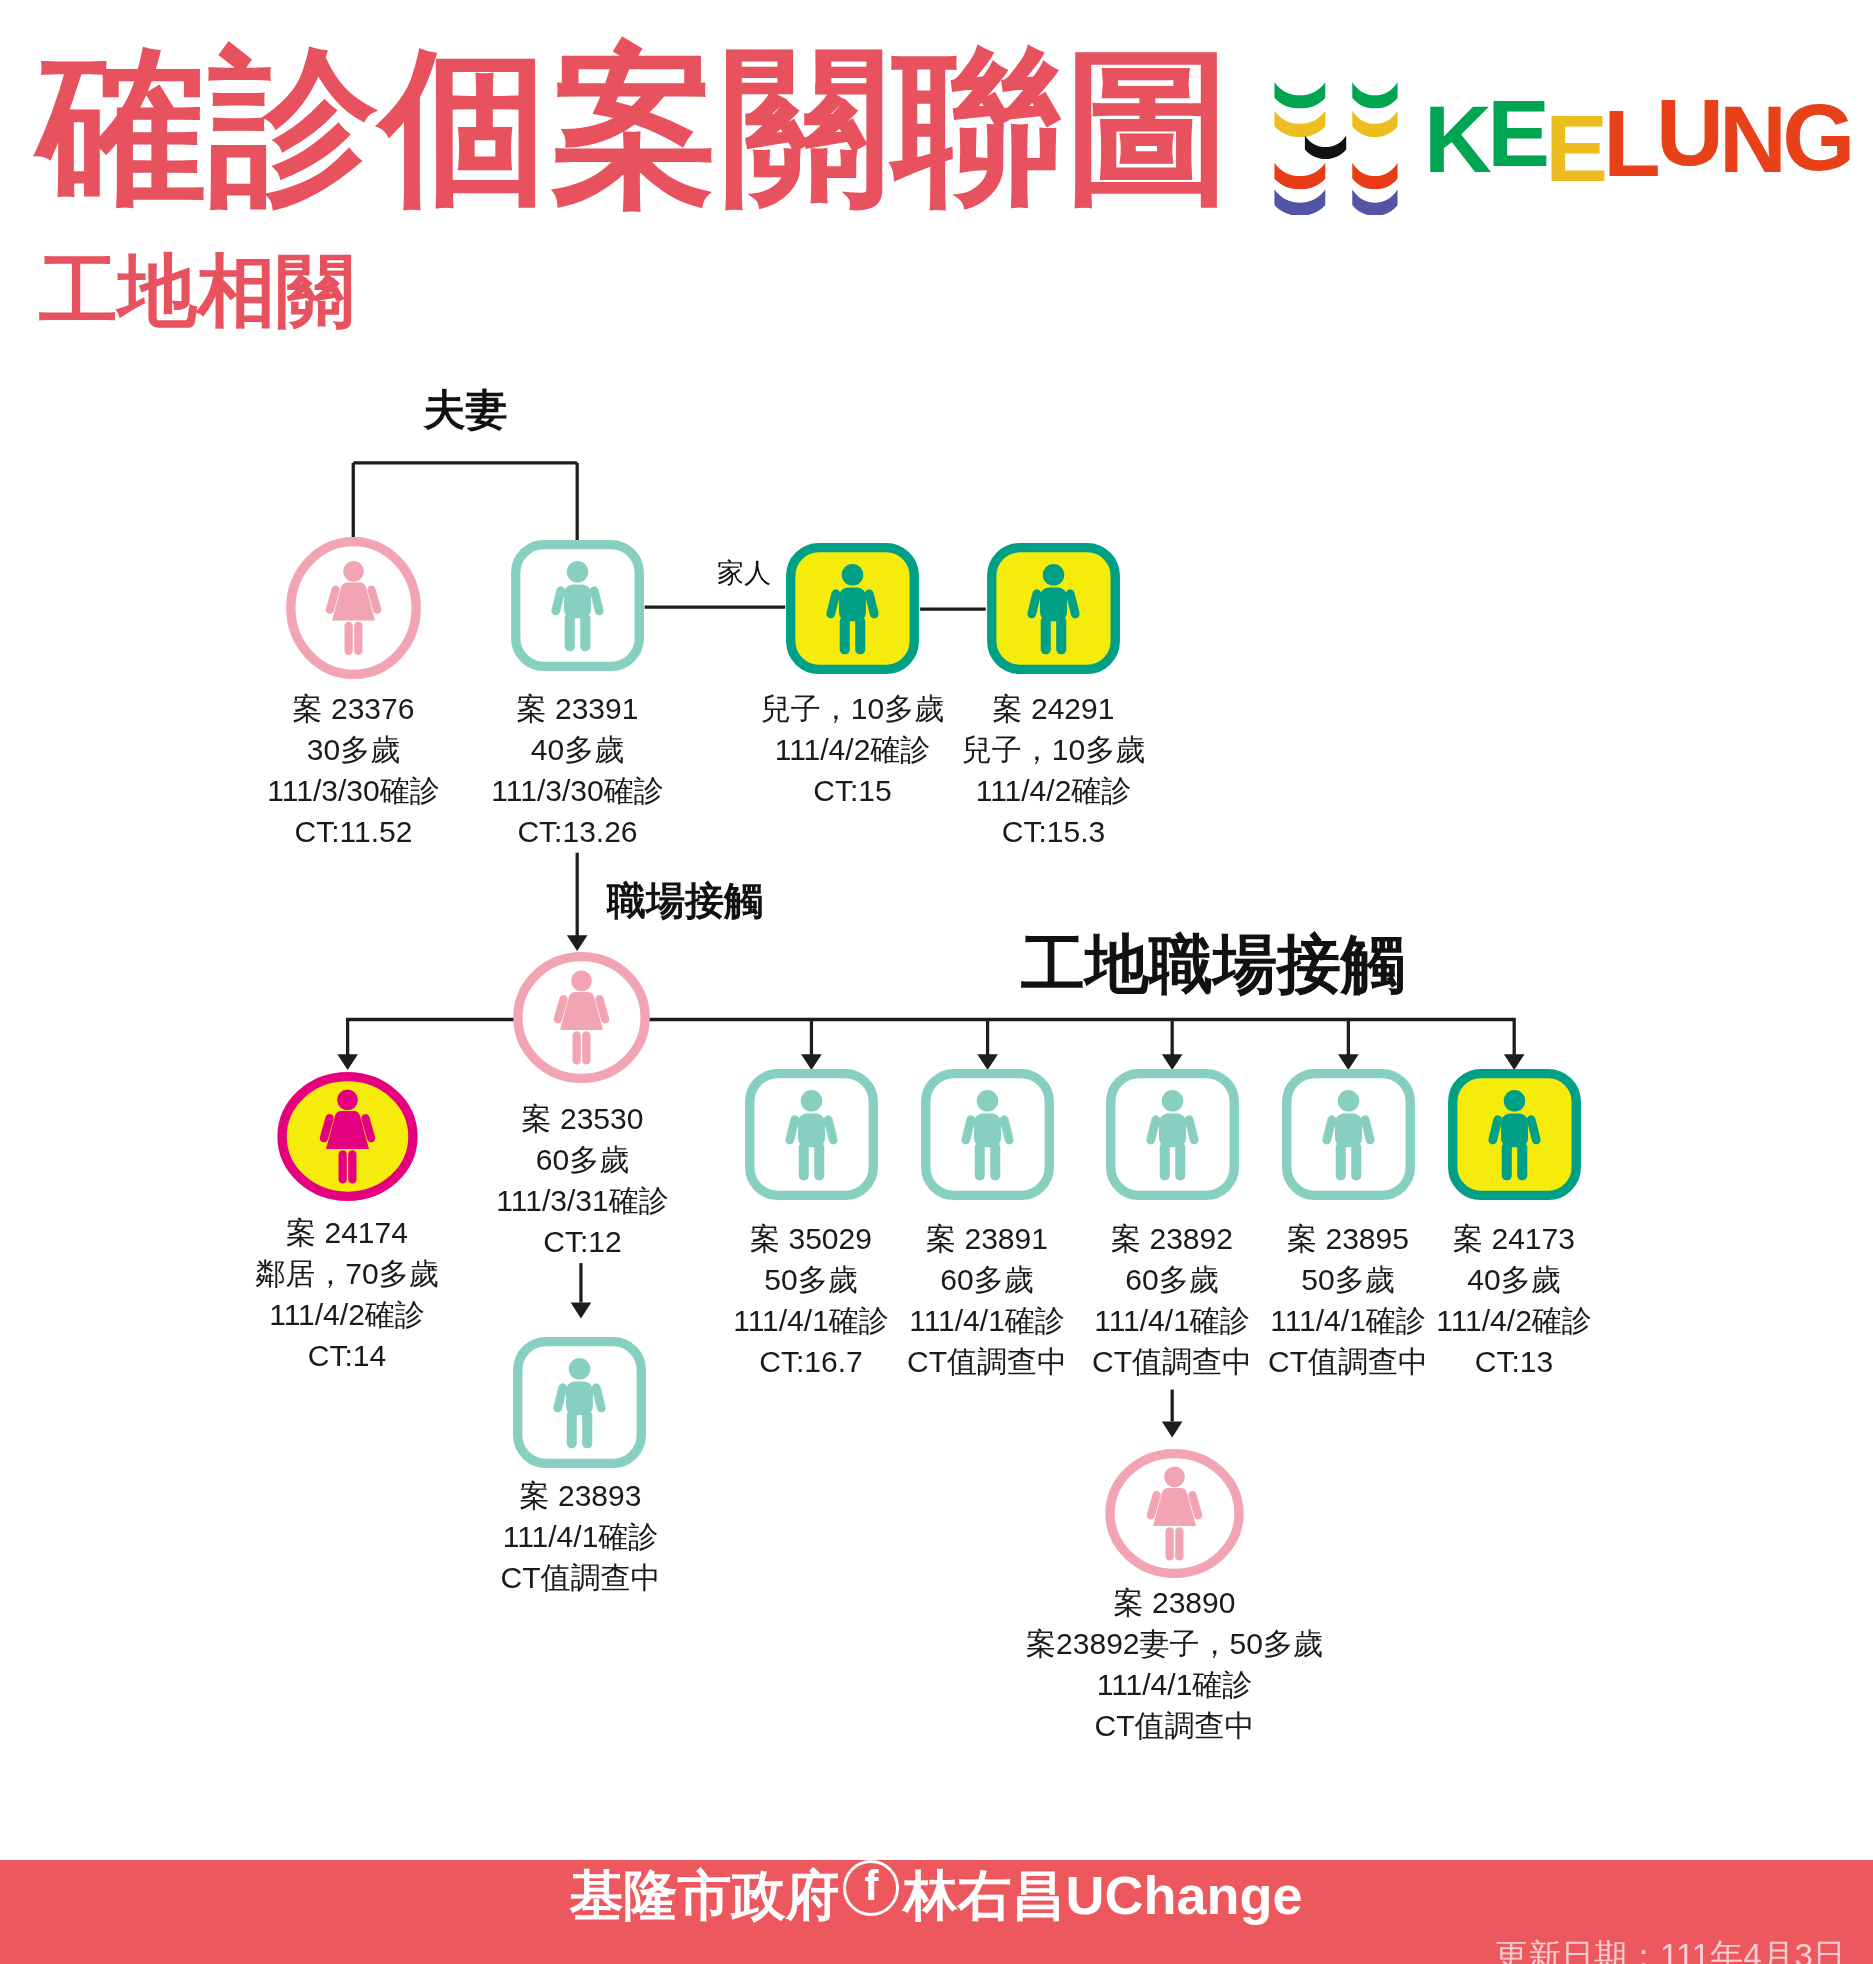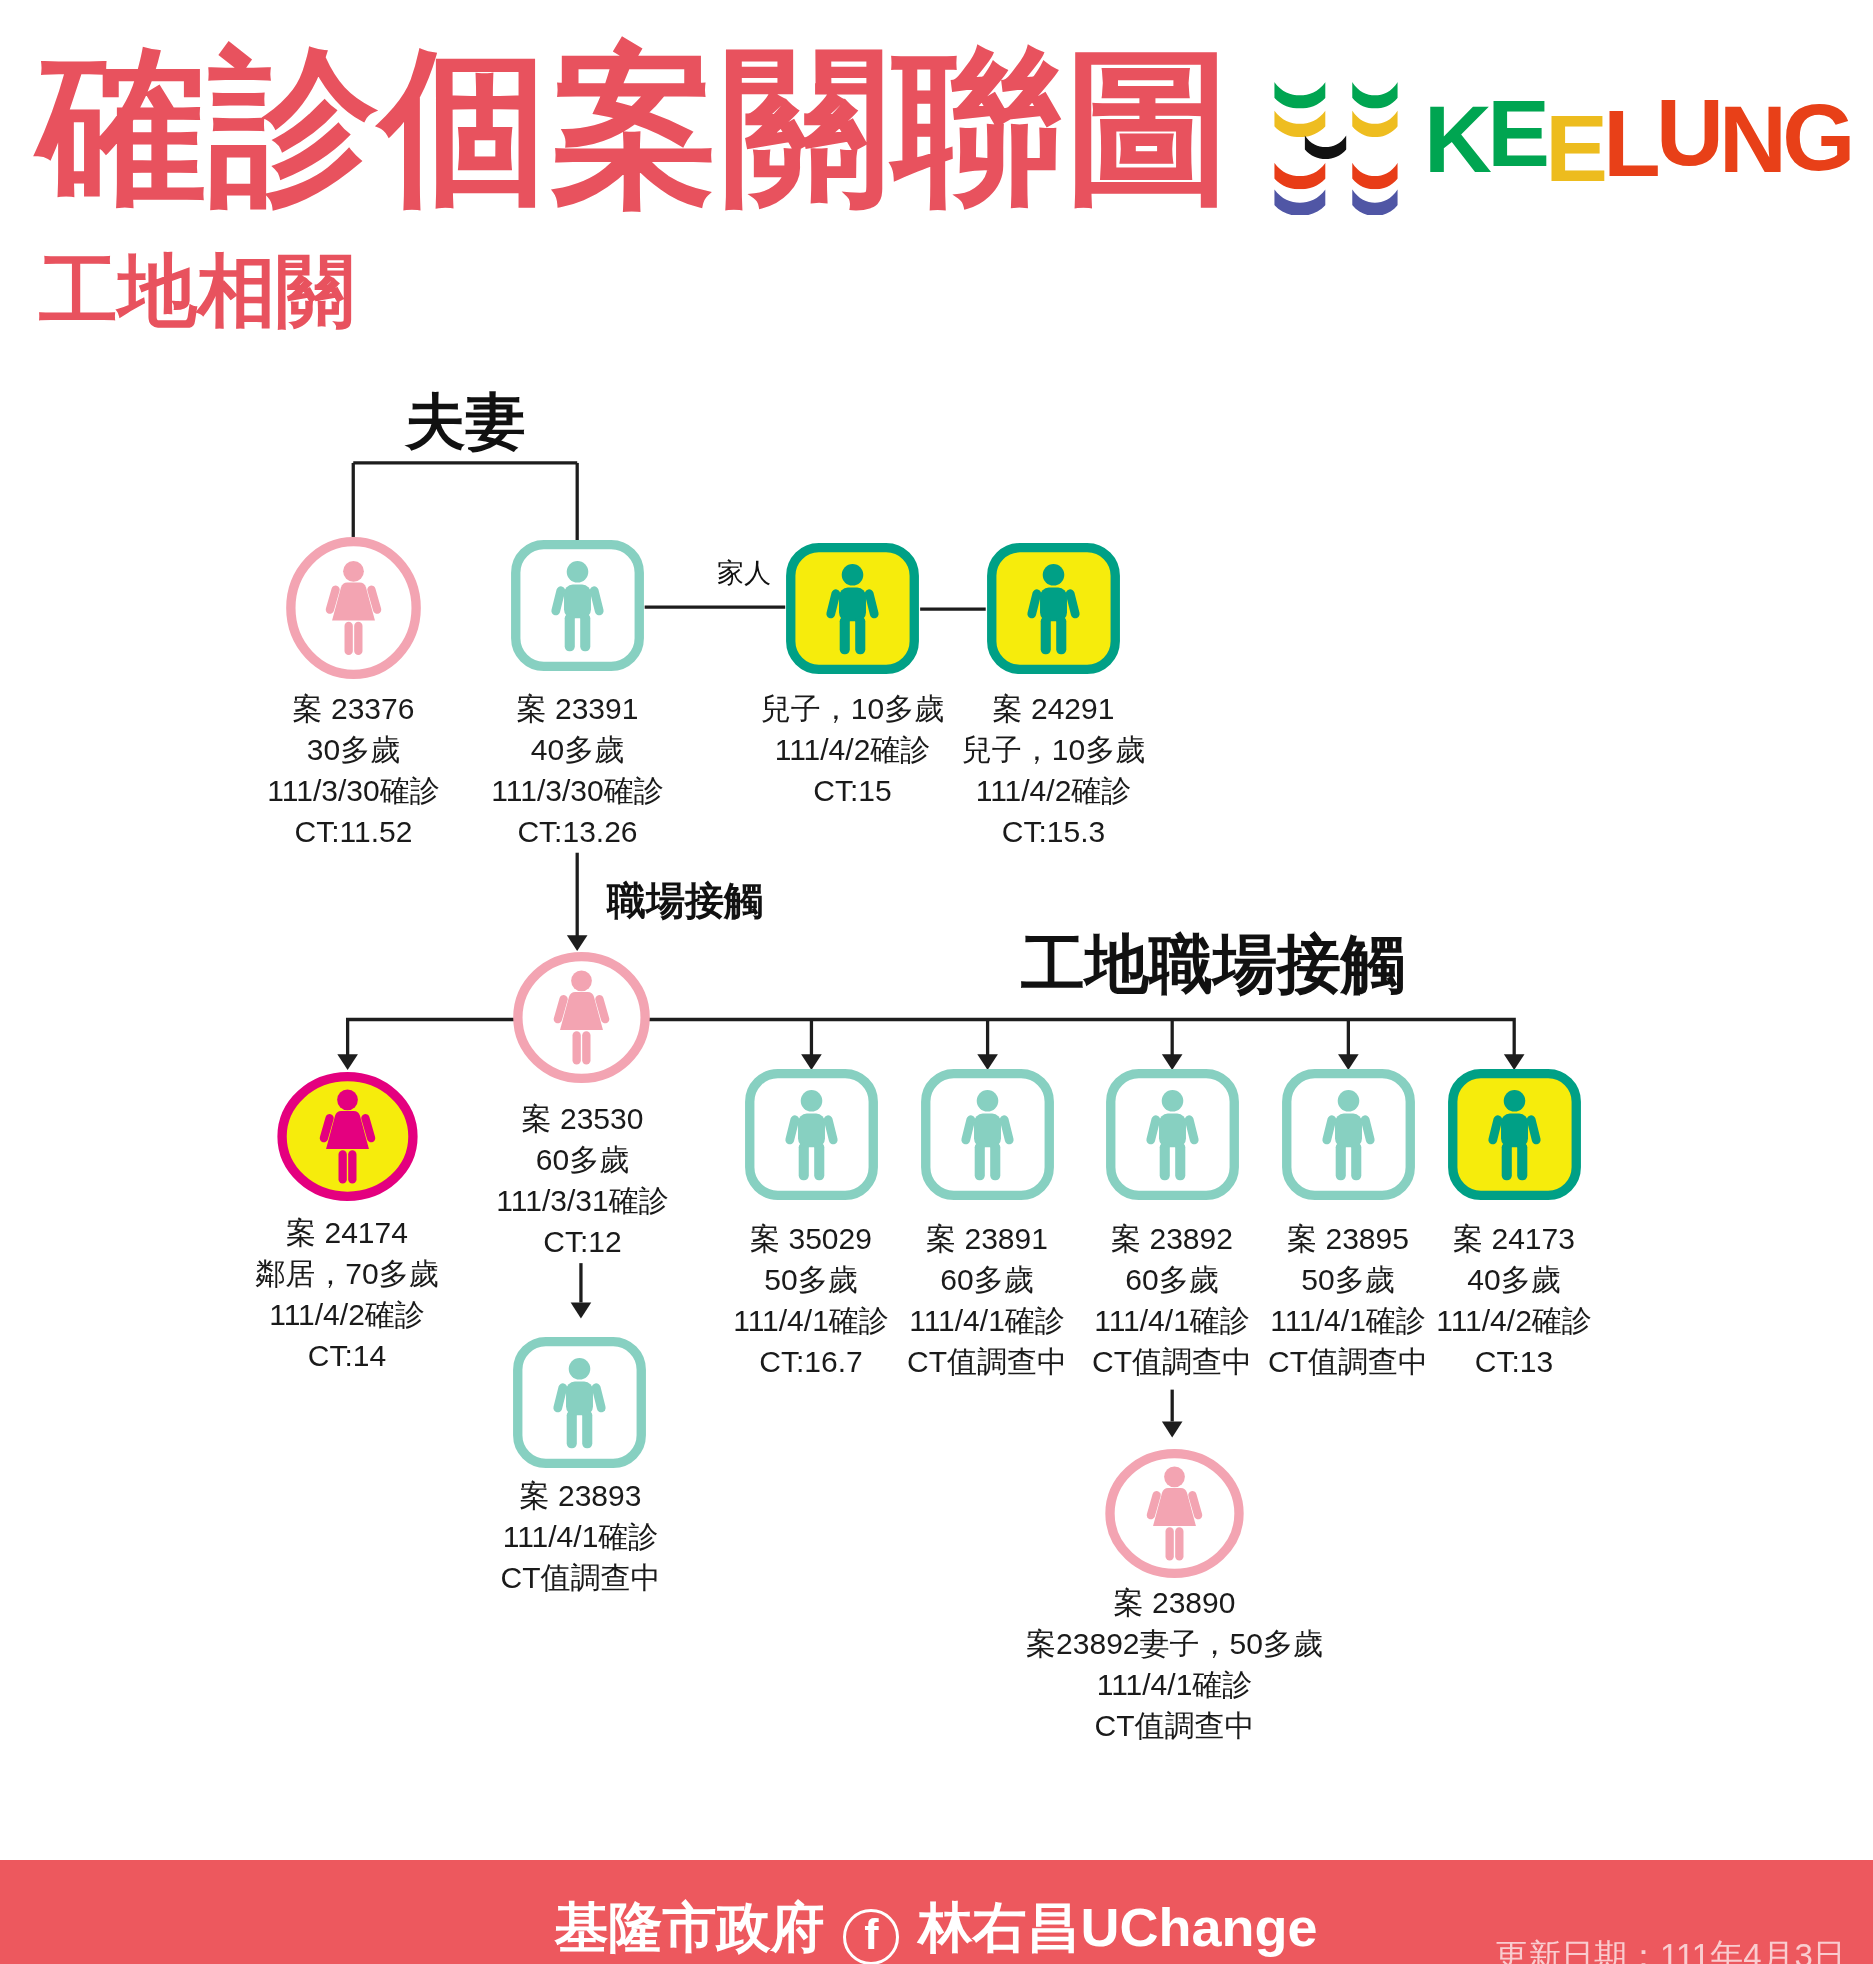--- a/index.html
+++ b/index.html
@@ -18,21 +18,21 @@
   }
   .logo-mark{position:absolute;left:1274px;top:82px;}
   .brand{
     position:absolute;left:1424px;top:86px;font-size:94px;font-weight:900;letter-spacing:-4.7px;white-space:nowrap;
   }
   .bl{display:inline-block;}
   
   .wires{position:absolute;left:0;top:0;z-index:1;}
   
   .rel{position:absolute;z-index:3;color:#111;white-space:nowrap;}
-  .rel-couple{left:353px;top:382px;width:225px;text-align:center;font-size:60px;font-weight:800;}
+  .rel-couple{left:353px;top:382px;width:225px;text-align:center;font-size:42px;font-weight:800;}
   .rel-family{left:659px;top:555px;width:112px;text-align:right;font-size:27px;font-weight:400;}
   .rel-workplace{left:607px;top:874px;font-size:39px;font-weight:700;}
   .rel-site{left:1021px;top:921px;width:375px;text-align:center;font-size:64px;font-weight:800;}
   
   .icon-node{position:absolute;z-index:2;line-height:0;}
   .ring{fill:#ffffff;stroke-width:10;}
   .ring.pink{stroke:#f3a4b2;}
   .ring.magenta{stroke:#e4007f;fill:#f6ec0c;}
   .box{fill:#ffffff;stroke:#87d0c1;stroke-width:10;}
   .box.yellow{fill:#f6ec0c;stroke:#00a086;}
@@ -41,21 +41,21 @@
   .glyph-darkteal{fill:#00a086;}
   .glyph-magenta{fill:#e4007f;}
   .nlabel{position:absolute;z-index:2;text-align:center;font-size:30px;line-height:41px;font-weight:500;color:#1a1a1a;}
   .nlabel div{white-space:nowrap;}
   
   .footer{
     position:absolute;left:0;top:1860px;width:1874px;height:105px;background:#ed585e;z-index:4;
   }
   .footer-center{
     position:absolute;left:0;top:0;width:1872px;height:105px;
-    display:flex;align-items:flex-end;justify-content:center;gap:19px;color:#ffffff;
+    display:flex;align-items:flex-start;justify-content:center;gap:4px;color:#ffffff;
   }
   .footer-org,.footer-account{font-size:54px;font-weight:700;white-space:nowrap;}
   .fb-badge{
     width:56px;height:56px;border:3.7px solid #ffffff;border-radius:50%;
     display:flex;align-items:center;justify-content:center;
     font-size:43px;font-weight:700;color:#ffffff;line-height:1;padding-bottom:5.6px;box-sizing:border-box;
   }
   .footer-date{
     position:absolute;left:1495px;top:0;height:105px;display:flex;align-items:center;
     font-size:33px;font-weight:400;color:#f9cdd0;white-space:nowrap;margin-top:44px;

